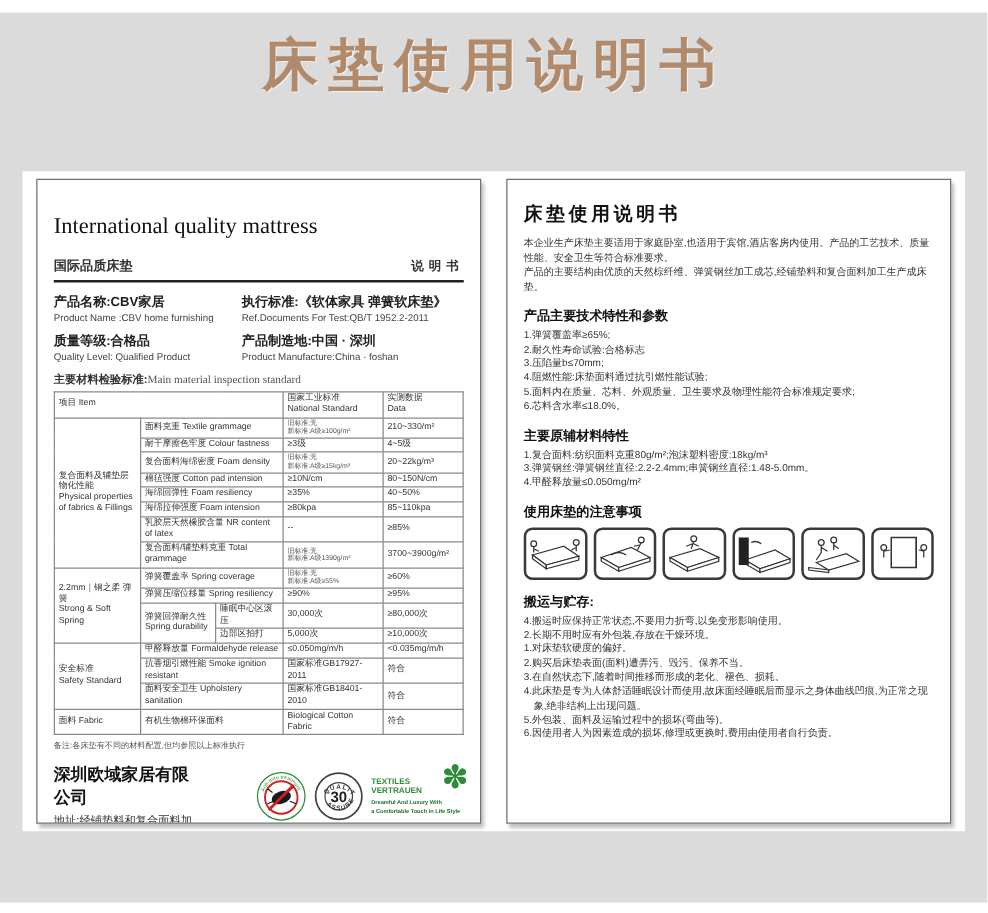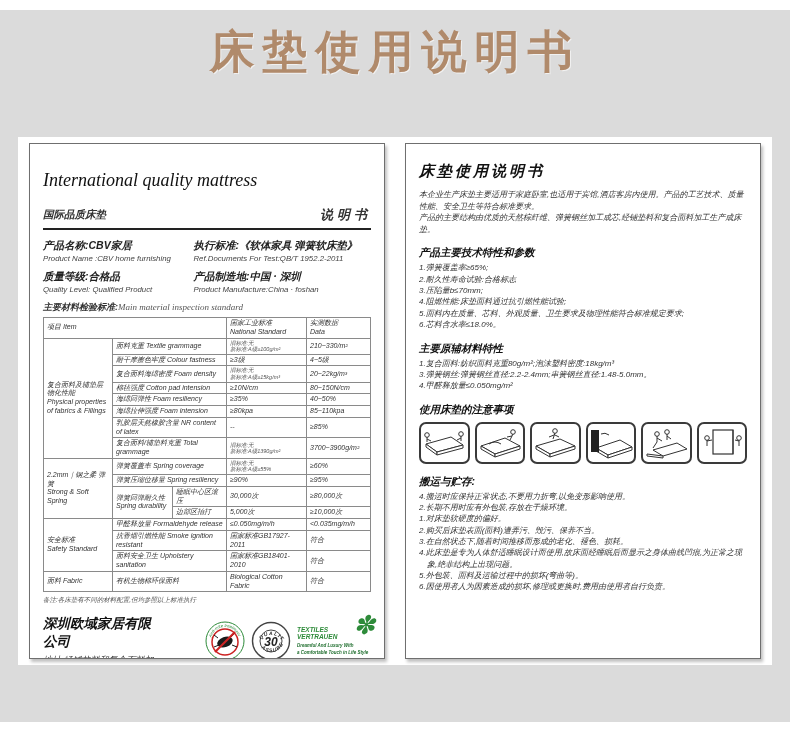--- a/index.html
+++ b/index.html
@@ -3,27 +3,27 @@
 <meta charset="utf-8">
 <style>
   * { margin:0; padding:0; box-sizing:border-box; }
   body { background:#fff; font-family:"Liberation Sans", sans-serif; color:#333; }
   .page { position:relative; width:790px; height:730px; background:#fff; overflow:hidden; }
   .gray-bg { position:absolute; top:10px; left:0; width:790px; height:712px; background:#dbdbdb; }
   .banner { padding-top:22px; text-align:center; }
   .banner h1 { color:#b08a6b; font-size:45px; font-weight:bold; letter-spacing:8px; text-shadow:1px 1px 0 rgba(255,255,255,.6); }
   .panel { position:absolute; top:137px; left:18px; width:754px; height:528px; background:#fff; }
   .docs { display:flex; gap:20px; padding:6px 11px; }
-  .doc { width:416px; height:516px; background:#fff; border:1px solid #6f6f6f; box-shadow:2px 3px 3px rgba(0,0,0,.25); padding:12px 13px; overflow:hidden;font-style:italic; }
+  .doc { width:416px; height:516px; background:#fff; border:1px solid #6f6f6f; box-shadow:2px 3px 3px rgba(0,0,0,.25); padding:12px 13px; overflow:hidden; }
 
   
   .h-en { font-family:"Liberation Serif", serif; font-size:18px; font-weight:normal; color:#111; margin-top:14px; }
   .h-row { display:flex; justify-content:space-between; align-items:center; margin-top:15px; }
   .h-zh { font-size:10.5px; font-weight:bold; }
-  .h-manual { font-size:13px; font-weight:bold; letter-spacing:4px; }
+  .h-manual { font-size:10px; font-weight:bold; letter-spacing:4px; }
   .thickline { border-top:2px solid #222; margin:4px 0 9px; }
   .info-grid { display:grid; grid-template-columns:1fr 1.18fr; row-gap:7px; }
   .info-zh { font-size:10.5px; font-weight:bold; color:#222; }
   .info-en { font-size:7.8px; color:#444; margin-top:1px; }
   .caption { margin:7px 0 3px; font-size:9px; }
   .caption .c-zh { font-weight:bold; }
   .caption .c-en { font-family:"Liberation Serif", serif; color:#555; }
   table.spec { border-collapse:collapse; width:100%; table-layout:fixed; }
   table.spec td, table.spec th { border:1px solid #8a8a8a; padding:1px 3px; font-size:7px; font-weight:normal; text-align:left; vertical-align:middle; line-height:1.25; color:#333; overflow:hidden; }
   table.spec { border:1px solid #555; }

